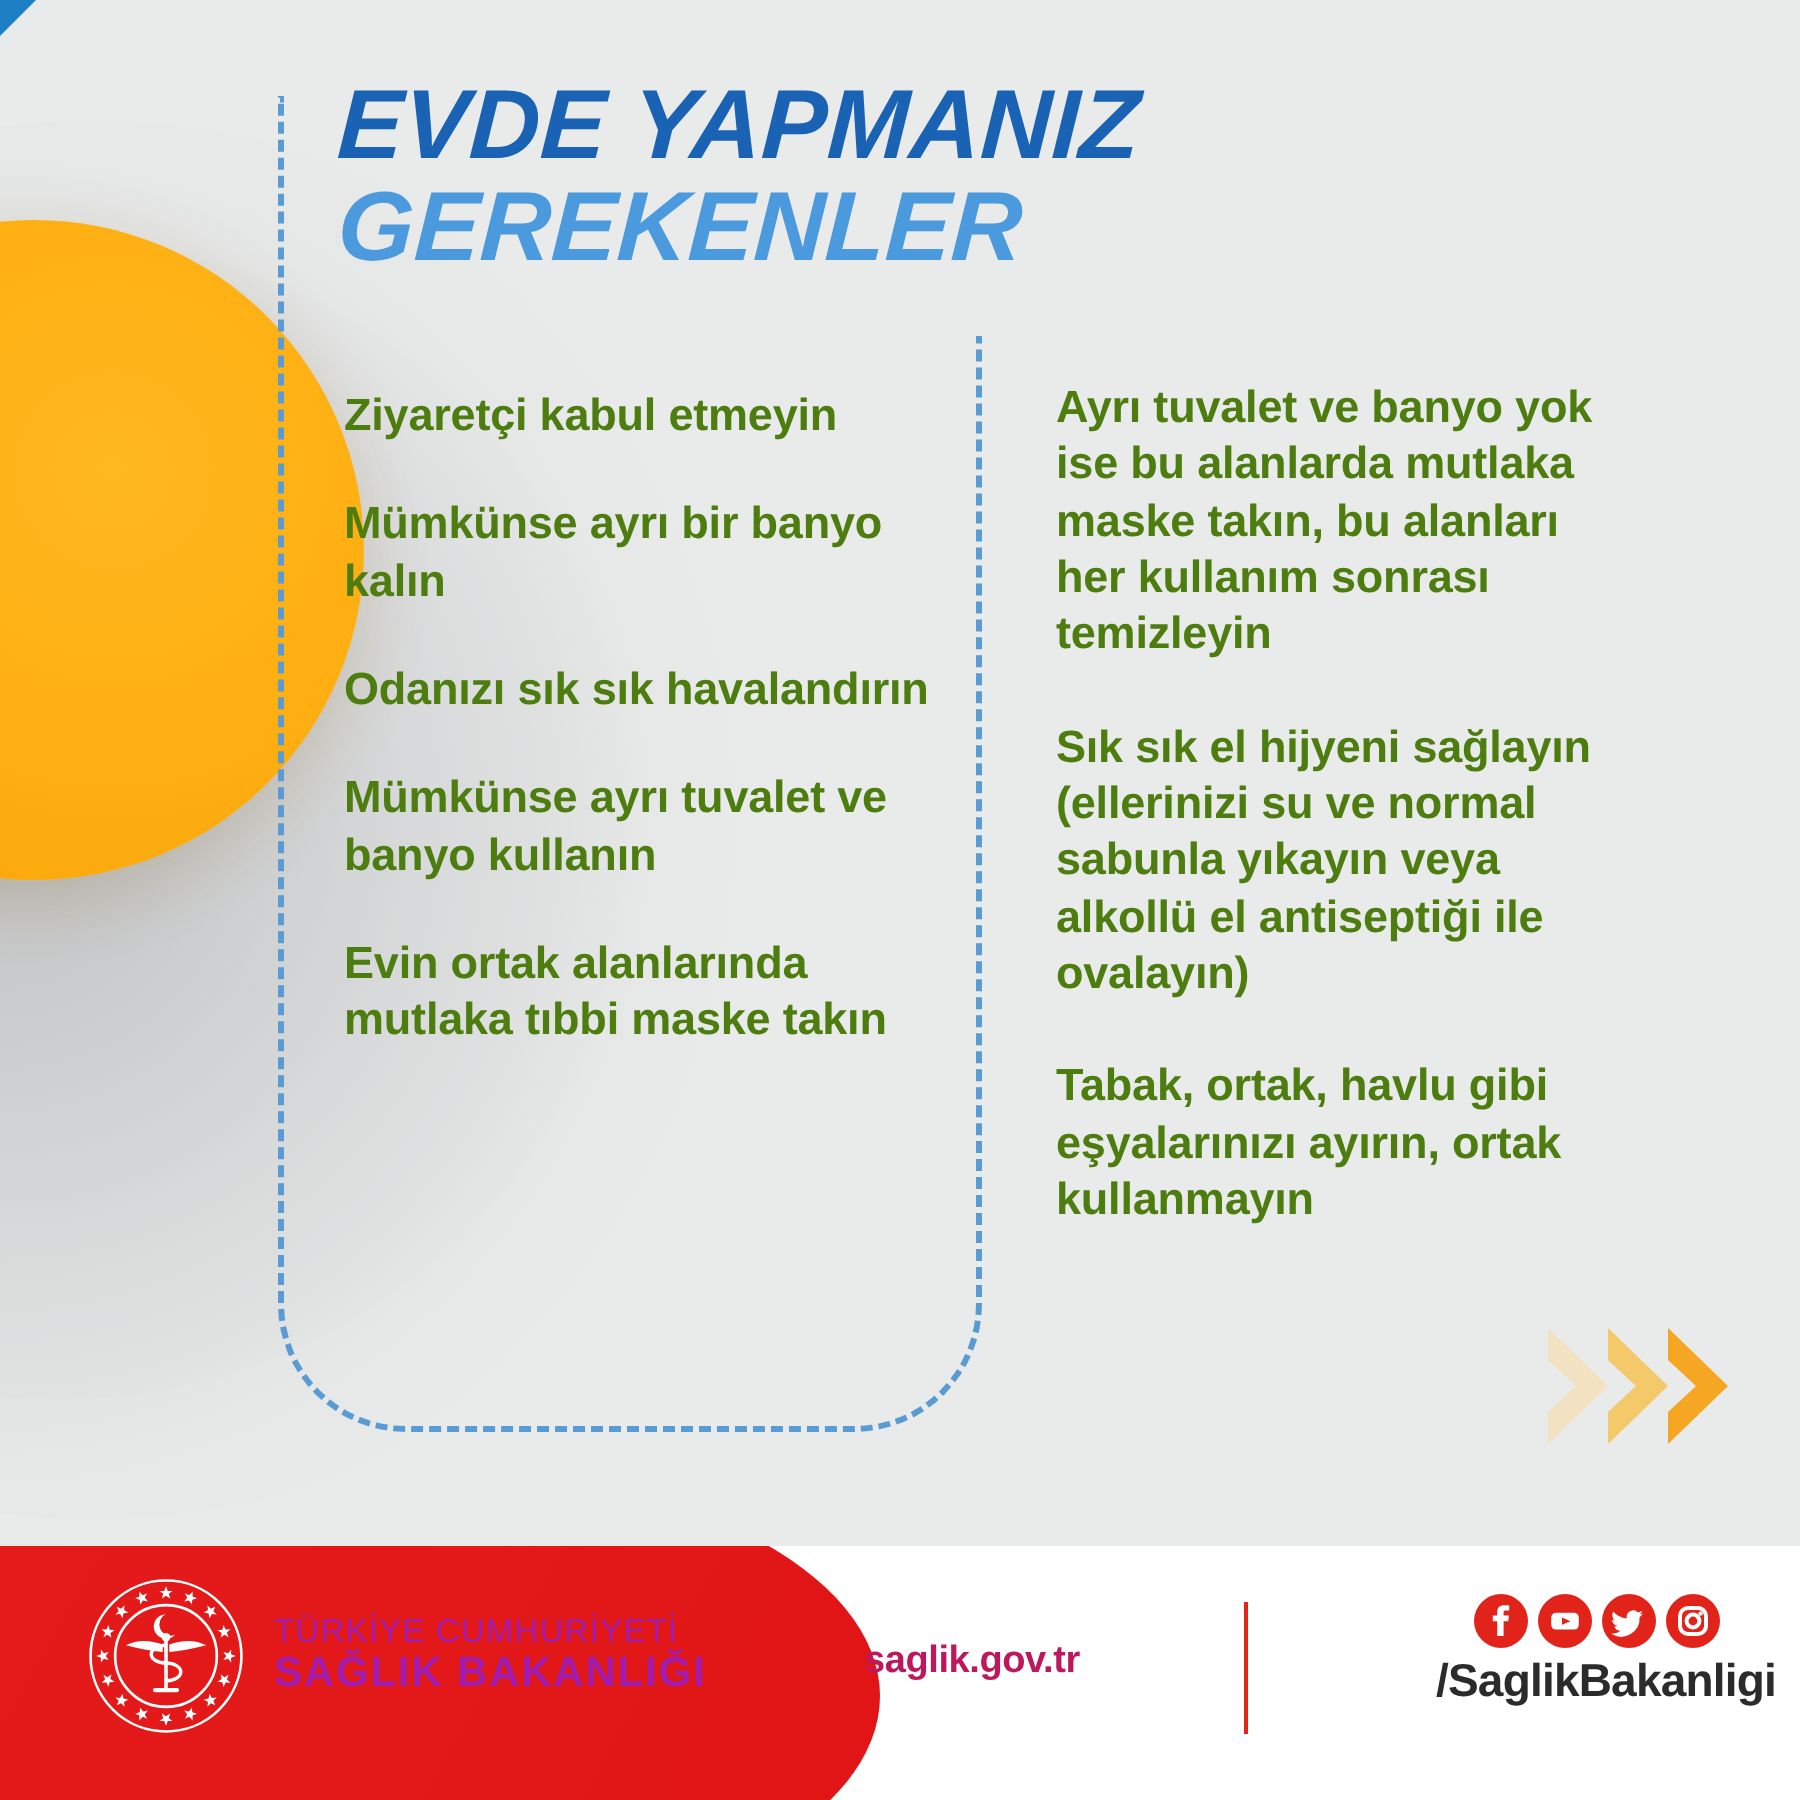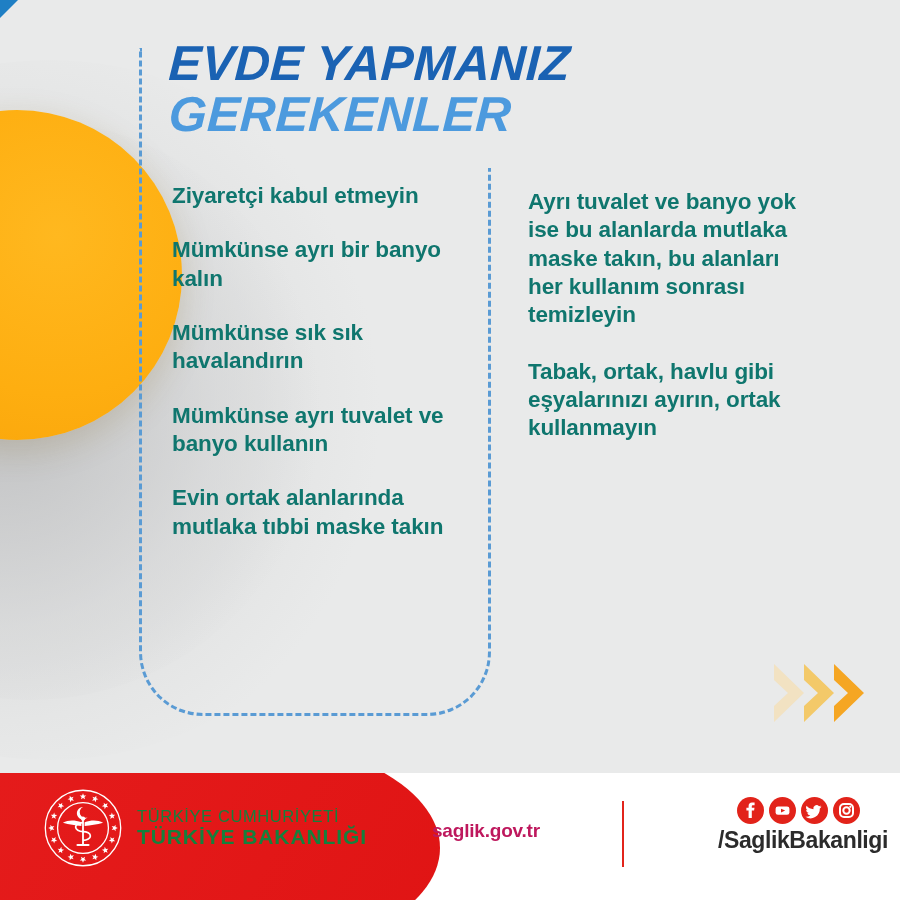--- a/index.html
+++ b/index.html
@@ -64,24 +64,24 @@
     display:block;font-size:49px;font-weight:bold;color:#1a62b3;
     font-style:italic;transform:skewX(-3deg);
   }
   .title .l2{
     display:block;font-size:49px;font-weight:bold;color:#4c9ade;
     font-style:italic;transform:skewX(-3deg);margin-top:4px;
   }
   
   .col{position:absolute;color:#1c1c1c;}
   .col-left{left:172px;top:178px;width:300px;}
-  .col-right{left:528px;top:184px;width:292px;}
+  .col-right{left:528px;top:174px;width:292px;}
   .tip{
     font-size:22.5px;font-weight:bold;line-height:1.26;
-    margin:4px 0 26px 0;color:#0f766e;
+    margin:16px 0 26px 0;color:#4d7c0f;
     letter-spacing:-.1px;
   }
   .col-right .tip{margin-bottom:28px;}
   
   .chevrons{position:absolute;left:770px;top:662px;width:110px;height:62px;}
   .chev{position:absolute;top:0;}
   .chev svg{display:block;}
   
   .footer{
     position:absolute;left:0;top:773px;width:900px;height:127px;
@@ -93,21 +93,21 @@
     border-radius:0 300px 300px 0 / 0 150px 150px 0;
   }
   .red-shape2{
     position:absolute;left:0;top:0;width:300px;height:127px;
     background:#e8352b;
   }
   .logo{
     position:absolute;left:42px;top:14px;display:flex;align-items:center;gap:13px;
   }
   .emblem{width:82px;height:82px;position:relative;}
-  .brand{color:#15803d;line-height:1.08;}
+  .brand{color:#a21caf;line-height:1.08;}
   .brand .b1{display:block;font-size:16.5px;letter-spacing:.6px;font-weight:normal;}
   .brand .b2{display:block;font-size:21px;letter-spacing:.9px;font-weight:bold;}
   .site{
     position:absolute;left:432px;top:47px;
     font-size:19px;font-weight:bold;color:#be185d;letter-spacing:-.2px;
   }
   .divider{
     position:absolute;left:622px;top:28px;width:2px;height:66px;background:#e2241b;
   }
   .social{position:absolute;left:718px;top:24px;width:160px;}
@@ -137,27 +137,28 @@
   </div>
 
   <div class="title">
     <span class="l1">EVDE YAPMANIZ</span>
     <span class="l2">GEREKENLER</span>
   </div>
 
   <div class="col col-left">
     <p class="tip">Ziyaretçi kabul etmeyin</p>
     <p class="tip">Mümkünse ayrı bir banyo kalın</p>
-    <p class="tip">Mümkünse sık sık havalandırın</p>
+    <p class="tip">Odanızı sık sık havalandırın</p>
     <p class="tip">Mümkünse ayrı tuvalet ve banyo kullanın</p>
     <p class="tip">Evin ortak alanlarında mutlaka tıbbi maske takın</p>
   </div>
 
   <div class="col col-right">
     <p class="tip">Ayrı tuvalet ve banyo yok ise bu alanlarda mutlaka maske takın, bu alanları her kullanım sonrası temizleyin</p>
+    <p class="tip">Sık sık el hijyeni sağlayın (ellerinizi su ve normal sabunla yıkayın veya alkollü el antiseptiği ile ovalayın)</p>
     <p class="tip">Tabak, ortak, havlu gibi eşyalarınızı ayırın, ortak kullanmayın</p>
   </div>
 
   <div class="chevrons">
     <div class="chev" style="left:0px;">
       <svg width="40" height="62" viewBox="0 0 40 62">
           <path d="M4 2 L34 31 L4 60 L4 44 L18 31 L4 18 Z" fill="#f2e2c2"></path>
         </svg>
     </div>
     <div class="chev" style="left:30px;">
@@ -237,21 +238,21 @@
             <path d="M50 43.5 c-5 0 -9 2.4 -9 5.4 0 3 4 5.4 9 5.4 5 0 9 2.4 9 5.4 0 3 -4 5.4 -9 5.4" fill="none" stroke="#ffffff" stroke-width="2.1"></path>
             <path d="M48 43 C40 40 32 40 25.5 43.5 C33 45.5 41 47 48 47.5 Z"></path>
             <path d="M52 43 C60 40 68 40 74.5 43.5 C67 45.5 59 47 52 47.5 Z"></path>
             <circle cx="50" cy="38.6" r="2.6"></circle>
             <rect x="42" y="69.5" width="16" height="2.6" rx="1.3"></rect>
           </g>
         </svg>
       </div>
       <div class="brand">
         <span class="b1">TÜRKİYE CUMHURİYETİ</span>
-        <span class="b2">TÜRKİYE BAKANLIĞI</span>
+        <span class="b2">SAĞLIK BAKANLIĞI</span>
       </div>
     </div>
 
     <div class="site">saglik.gov.tr</div>
 
     <div class="divider"></div>
 
     <div class="social">
       <div class="social-icons">
         <span class="sicon">

